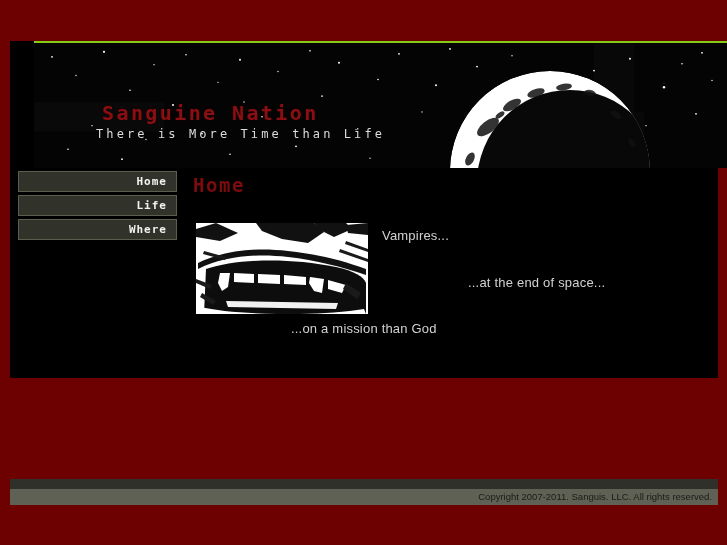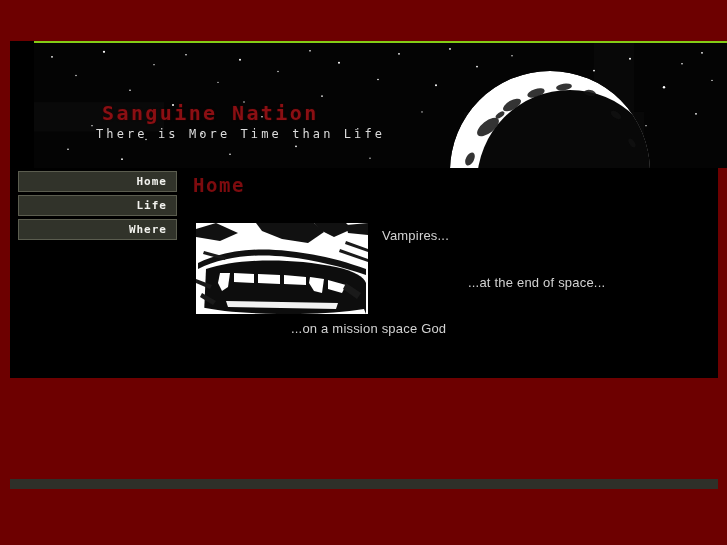--- a/index.html
+++ b/index.html
@@ -342,19 +342,20 @@
             <path d="M144 26 L172 36 L172 39 L143 29 Z" fill="#1a1a1a"></path>
             <path d="M150 60 L165 70 L161 76 L147 66 Z" fill="#1a1a1a"></path>
             <path d="M8 28 L30 34 L29 37 L7 31 Z" fill="#1a1a1a"></path>
             <path d="M0 56 L16 62 L14 66 L0 60 Z" fill="#1a1a1a"></path>
             <path d="M6 70 L20 78 L17 82 L4 74 Z" fill="#1a1a1a"></path>
           </svg>
         </div>
 
         <div class="body-text" id="line-vampires">Vampires...</div>
         <div class="body-text" id="line-space">...at the end of space...</div>
-        <div class="body-text" id="line-mission">...on a mission space God</div>
+        <div class="body-text" id="line-mission">...on a mission than God</div>
       </div>
     </div>
 
     <div id="footer-dark"></div>
+    <div id="footer-bar">Copyright 2007-2011. Sanguis. LLC. All rights reserved.</div>
   </div>
 </div>
 
 </body></html>

